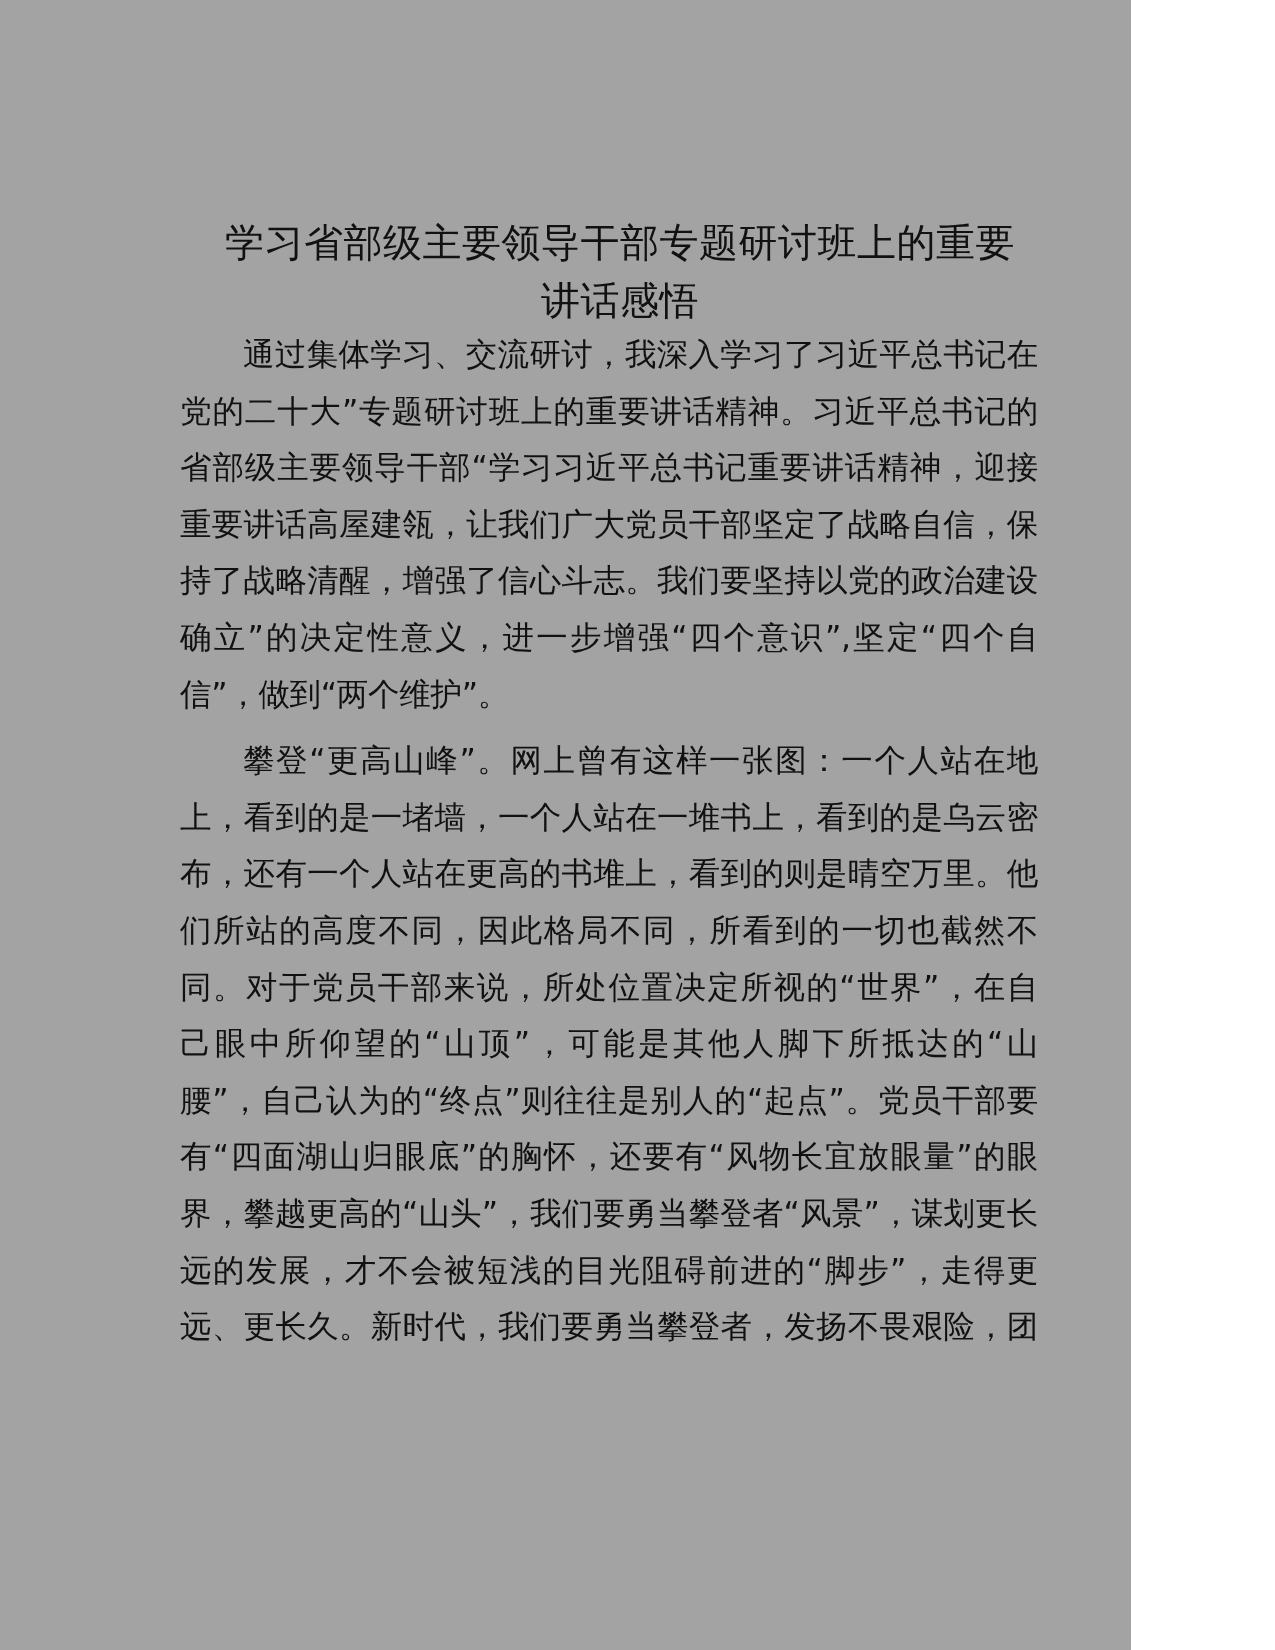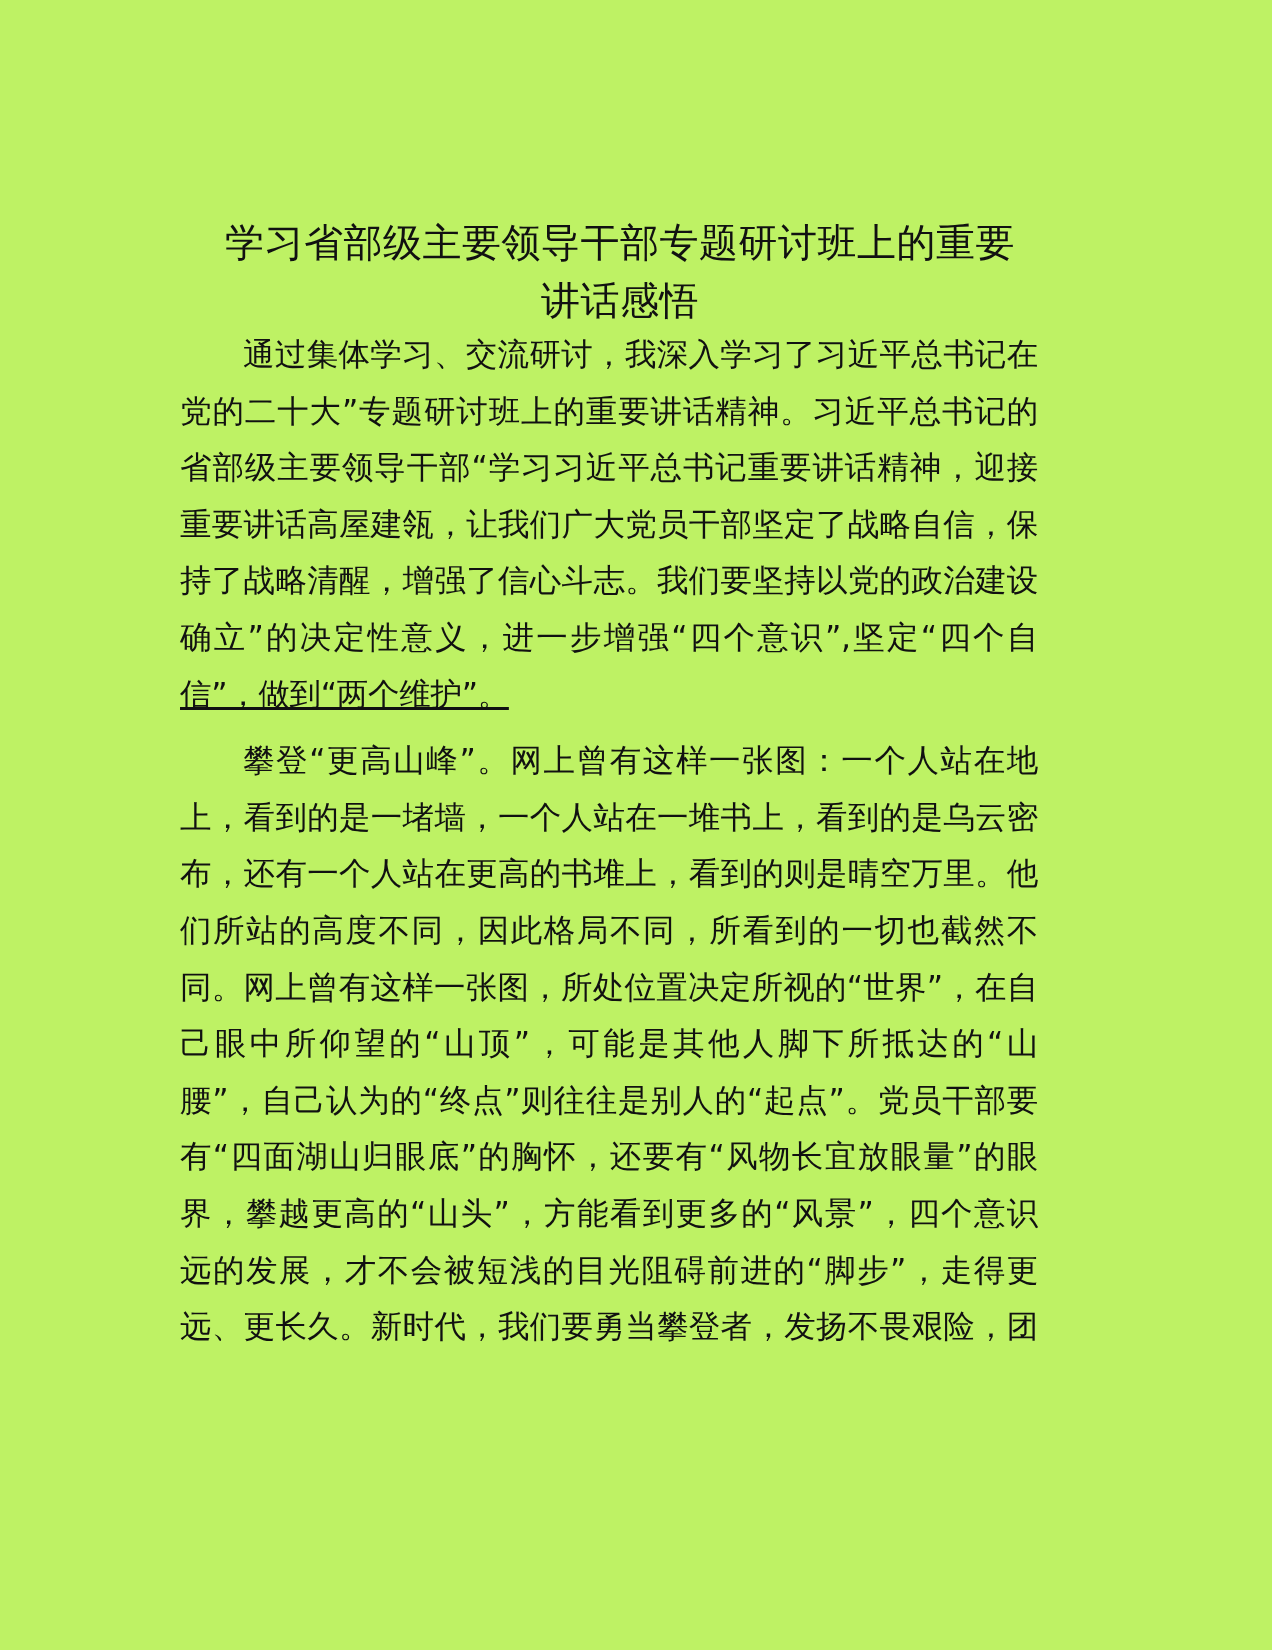--- a/index.html
+++ b/index.html
@@ -1,24 +1,24 @@
 <!DOCTYPE html>
 <html><head>
 <meta charset="utf-8">
 <style>
   html, body { margin: 0; padding: 0; background: #ffffff; }
   body { width: 1275px; height: 1650px; position: relative; overflow: hidden;
          font-family: "DejaVu Sans", "Liberation Sans", sans-serif; color: #111111; }
-  .page { position: absolute; left: 0; top: 0; width: 1272px; height: 1650px; background: #bef264; }
+  .page { position: absolute; left: 0; top: 0; width: 1131px; height: 1650px; background: #a3a3a3; }
   .title { position: absolute; left: 180px; top: 214px; width: 880px; text-align: center;
            font-size: 39px; line-height: 58px; letter-spacing: 0.5px; color: #111; }
   .body { position: absolute; left: 180px; top: 326px; width: 858px; }
   .line { font-size: 31.5px; line-height: 56.6px; height: 56.6px; white-space: nowrap;
           letter-spacing: -0.3px; text-align: justify; text-align-last: justify; }
-  .line.last { text-align-last: left; text-decoration: underline; }
+  .line.last { text-align-last: left; }
   .indent { padding-left: 63px; }
   .para-gap { height: 10px; }
 </style>
 </head>
 <body>
 
 <div class="page">
   <div class="title">
     <div>学习省部级主要领导干部专题研讨班上的重要</div>
     <div>讲话感悟</div>
@@ -33,22 +33,22 @@
       <div class="line">持了战略清醒，增强了信心斗志。我们要坚持以党的政治建设</div>
       <div class="line">确立”的决定性意义，进一步增强“四个意识”,坚定“四个自</div>
       <div class="line last">信”，做到“两个维护”。</div>
     </div>
     <div class="para-gap"></div>
     <div>
       <div class="line indent">攀登“更高山峰”。网上曾有这样一张图：一个人站在地</div>
       <div class="line">上，看到的是一堵墙，一个人站在一堆书上，看到的是乌云密</div>
       <div class="line">布，还有一个人站在更高的书堆上，看到的则是晴空万里。他</div>
       <div class="line">们所站的高度不同，因此格局不同，所看到的一切也截然不</div>
-      <div class="line">同。网上曾有这样一张图，所处位置决定所视的“世界”，在自</div>
+      <div class="line">同。对于党员干部来说，所处位置决定所视的“世界”，在自</div>
       <div class="line">己眼中所仰望的“山顶”，可能是其他人脚下所抵达的“山</div>
       <div class="line">腰”，自己认为的“终点”则往往是别人的“起点”。党员干部要</div>
       <div class="line">有“四面湖山归眼底”的胸怀，还要有“风物长宜放眼量”的眼</div>
-      <div class="line">界，攀越更高的“山头”，方能看到更多的“风景”，四个意识</div>
+      <div class="line">界，攀越更高的“山头”，我们要勇当攀登者“风景”，谋划更长</div>
       <div class="line">远的发展，才不会被短浅的目光阻碍前进的“脚步”，走得更</div>
       <div class="line">远、更长久。新时代，我们要勇当攀登者，发扬不畏艰险，团</div>
     </div>
   </div>
 </div>
 
 </body></html>

